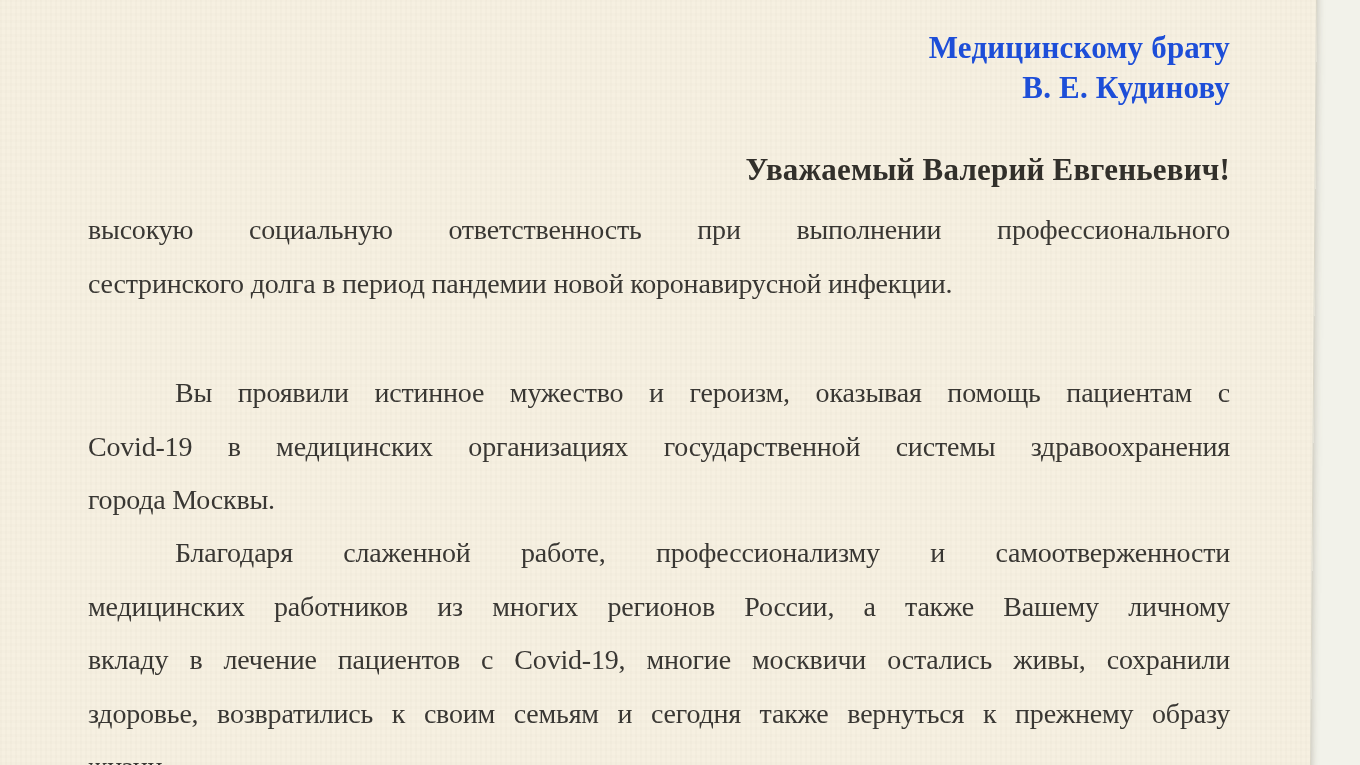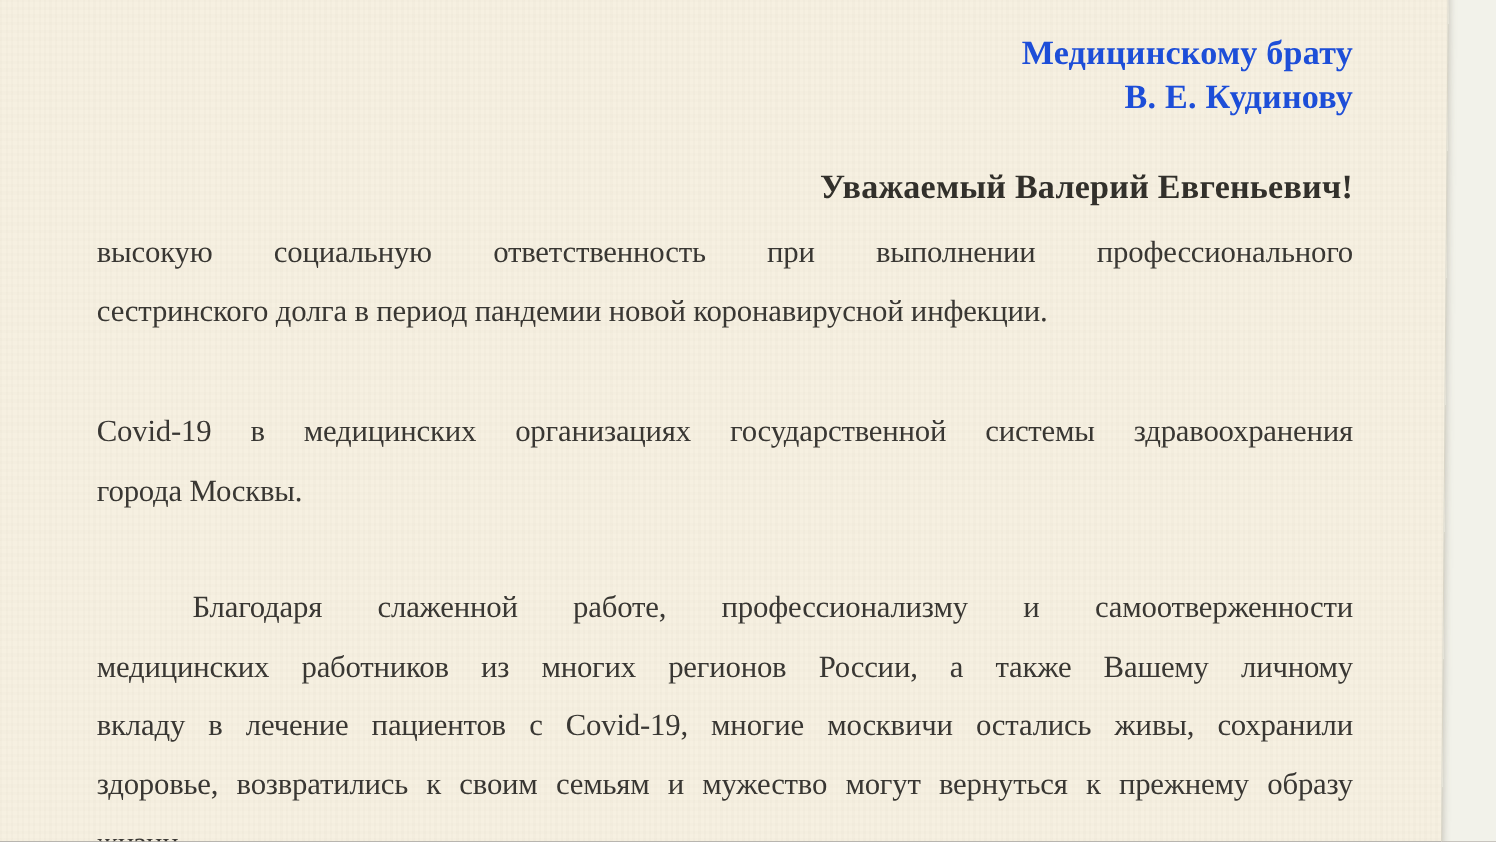--- a/index.html
+++ b/index.html
@@ -73,25 +73,26 @@
   </div>
 
   <div class="salutation">Уважаемый Валерий Евгеньевич!</div>
 
   <div class="para p1">
     <div class="ln">высокую социальную ответственность при выполнении профессионального</div>
     <div class="ln last">сестринского долга в период пандемии новой коронавирусной инфекции.</div>
   </div>
 
   <div class="para p2">
+    <div class="ln indent">Вы проявили истинное мужество и героизм, оказывая помощь пациентам с</div>
     <div class="ln">Covid-19 в медицинских организациях государственной системы здравоохранения</div>
     <div class="ln last">города Москвы.</div>
   </div>
 
   <div class="para p3">
     <div class="ln indent">Благодаря слаженной работе, профессионализму и самоотверженности</div>
     <div class="ln">медицинских работников из многих регионов России, а также Вашему личному</div>
     <div class="ln">вкладу в лечение пациентов с Covid-19, многие москвичи остались живы, сохранили</div>
-    <div class="ln">здоровье, возвратились к своим семьям и мужество могут вернуться к прежнему образу</div>
+    <div class="ln">здоровье, возвратились к своим семьям и сегодня также вернуться к прежнему образу</div>
     <div class="ln last">жизни.</div>
   </div>
 
 </div>
 
 </body></html>

